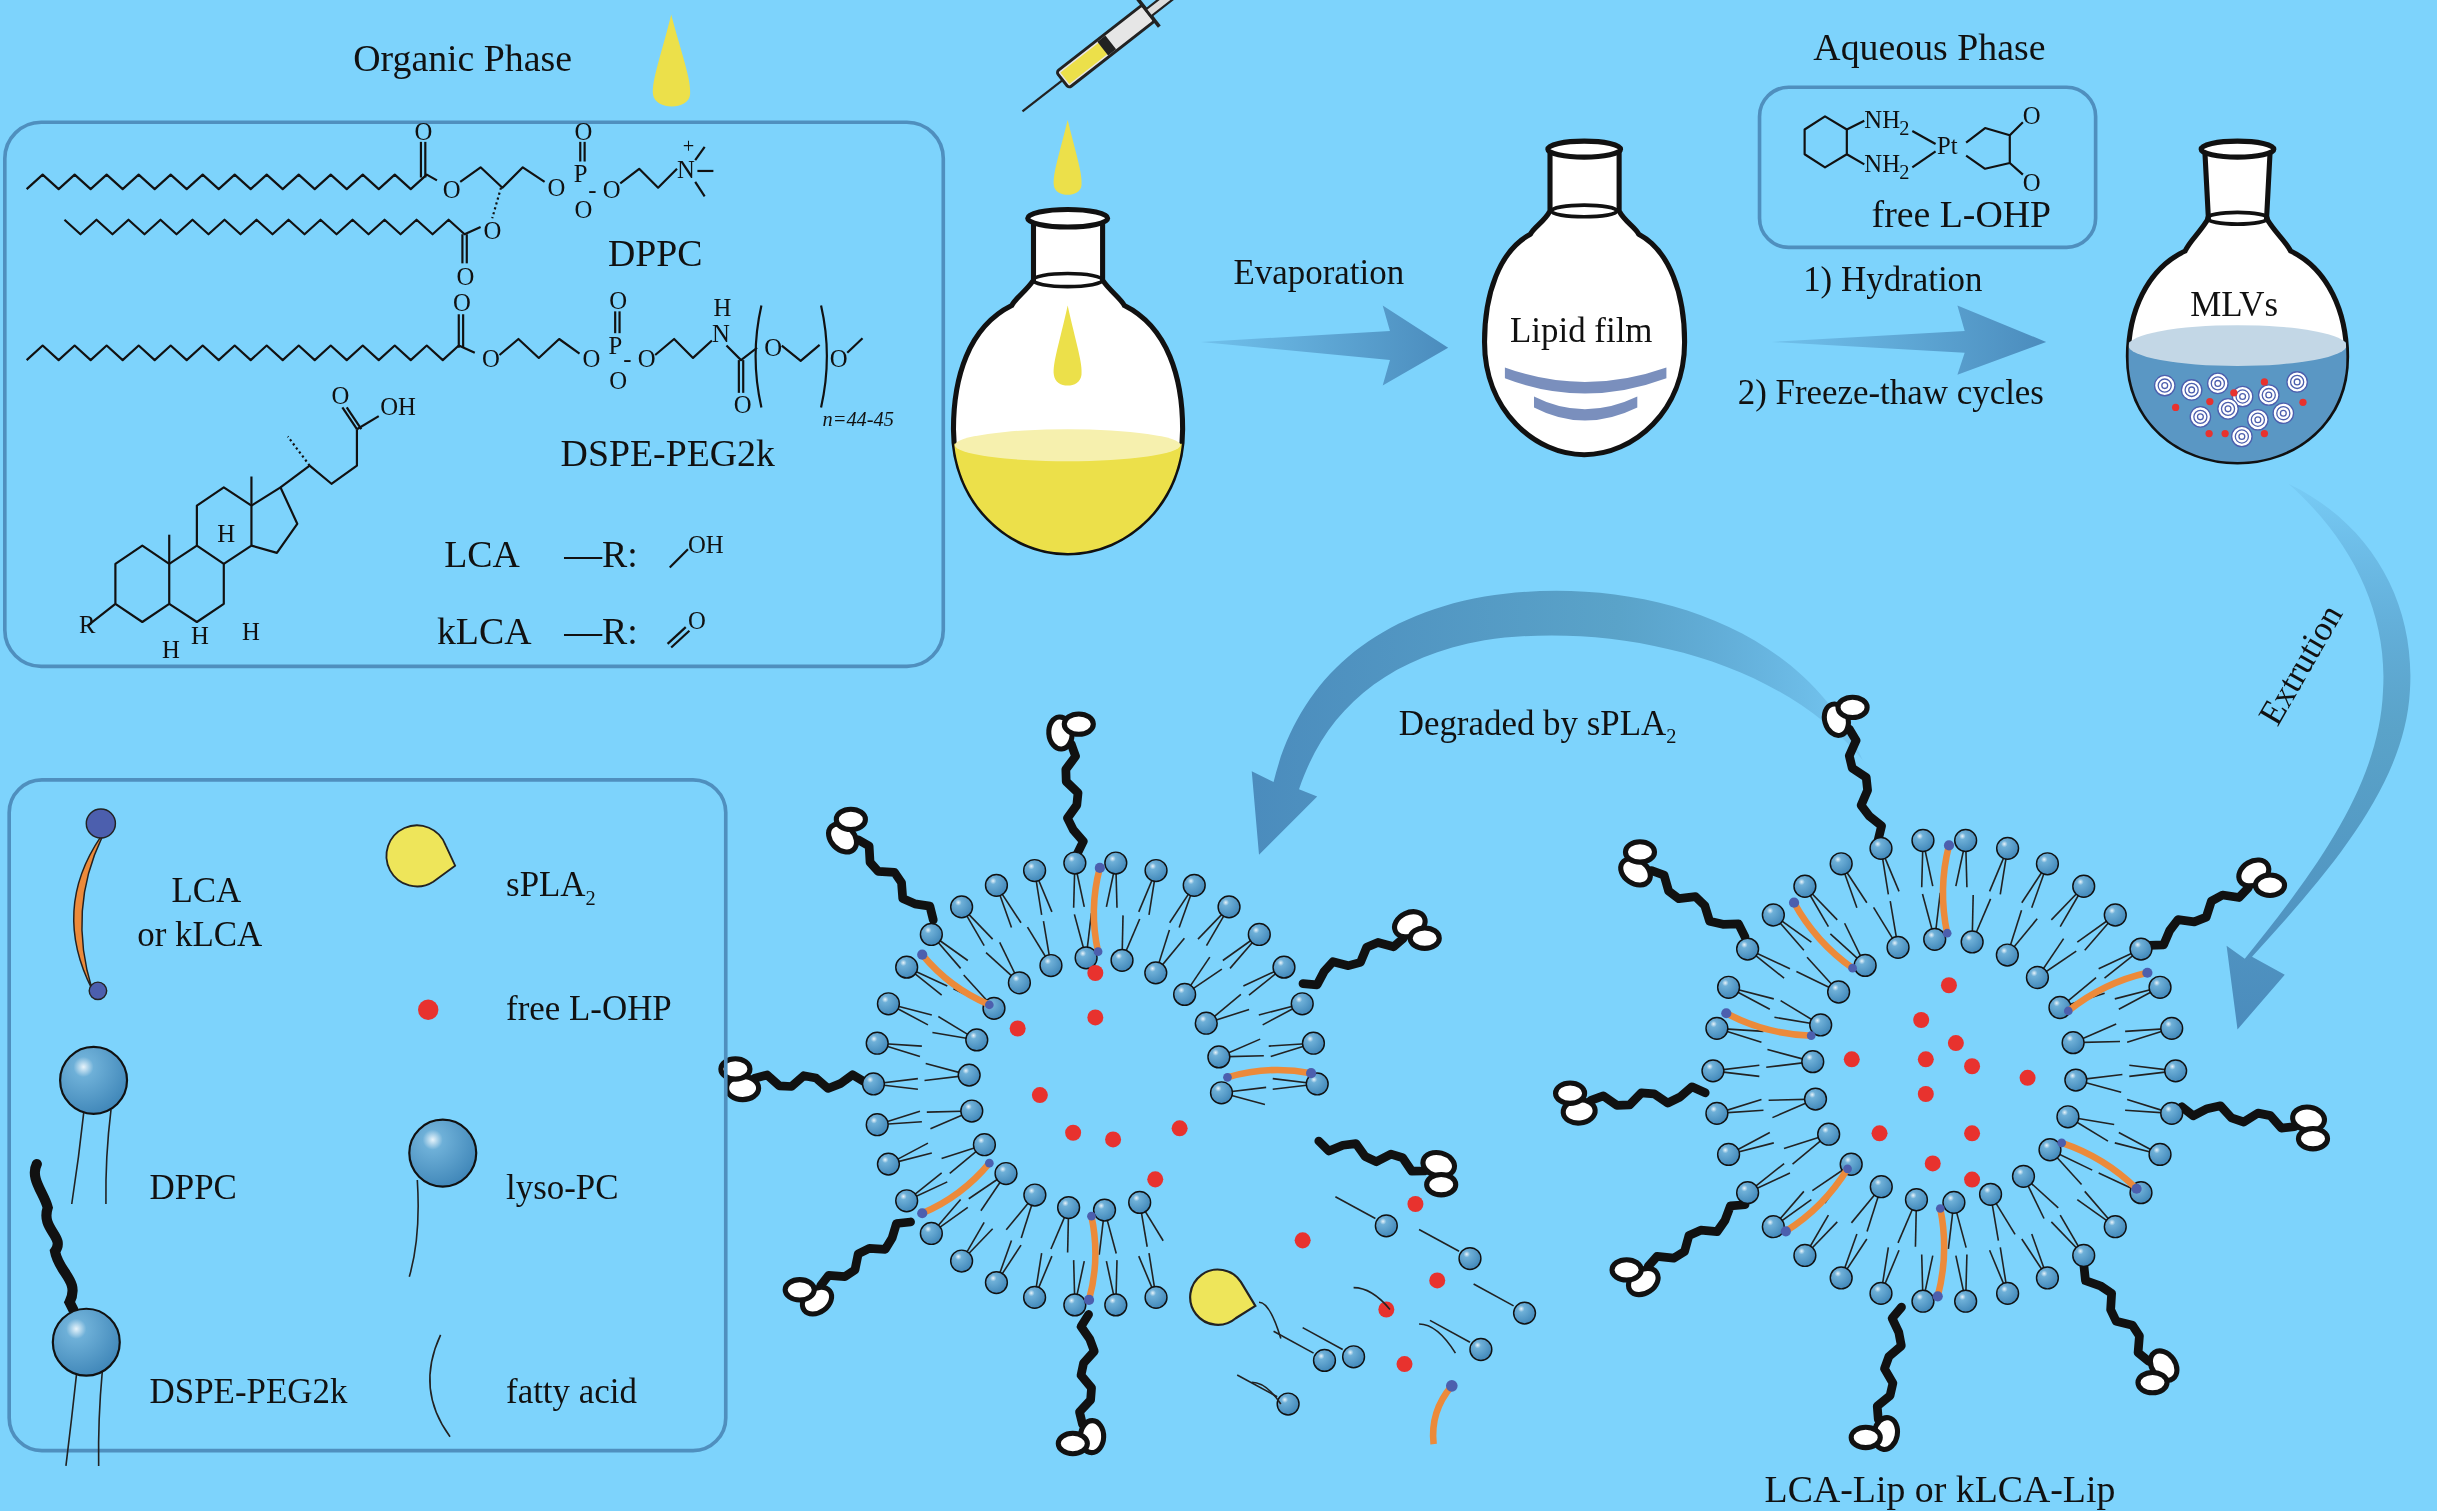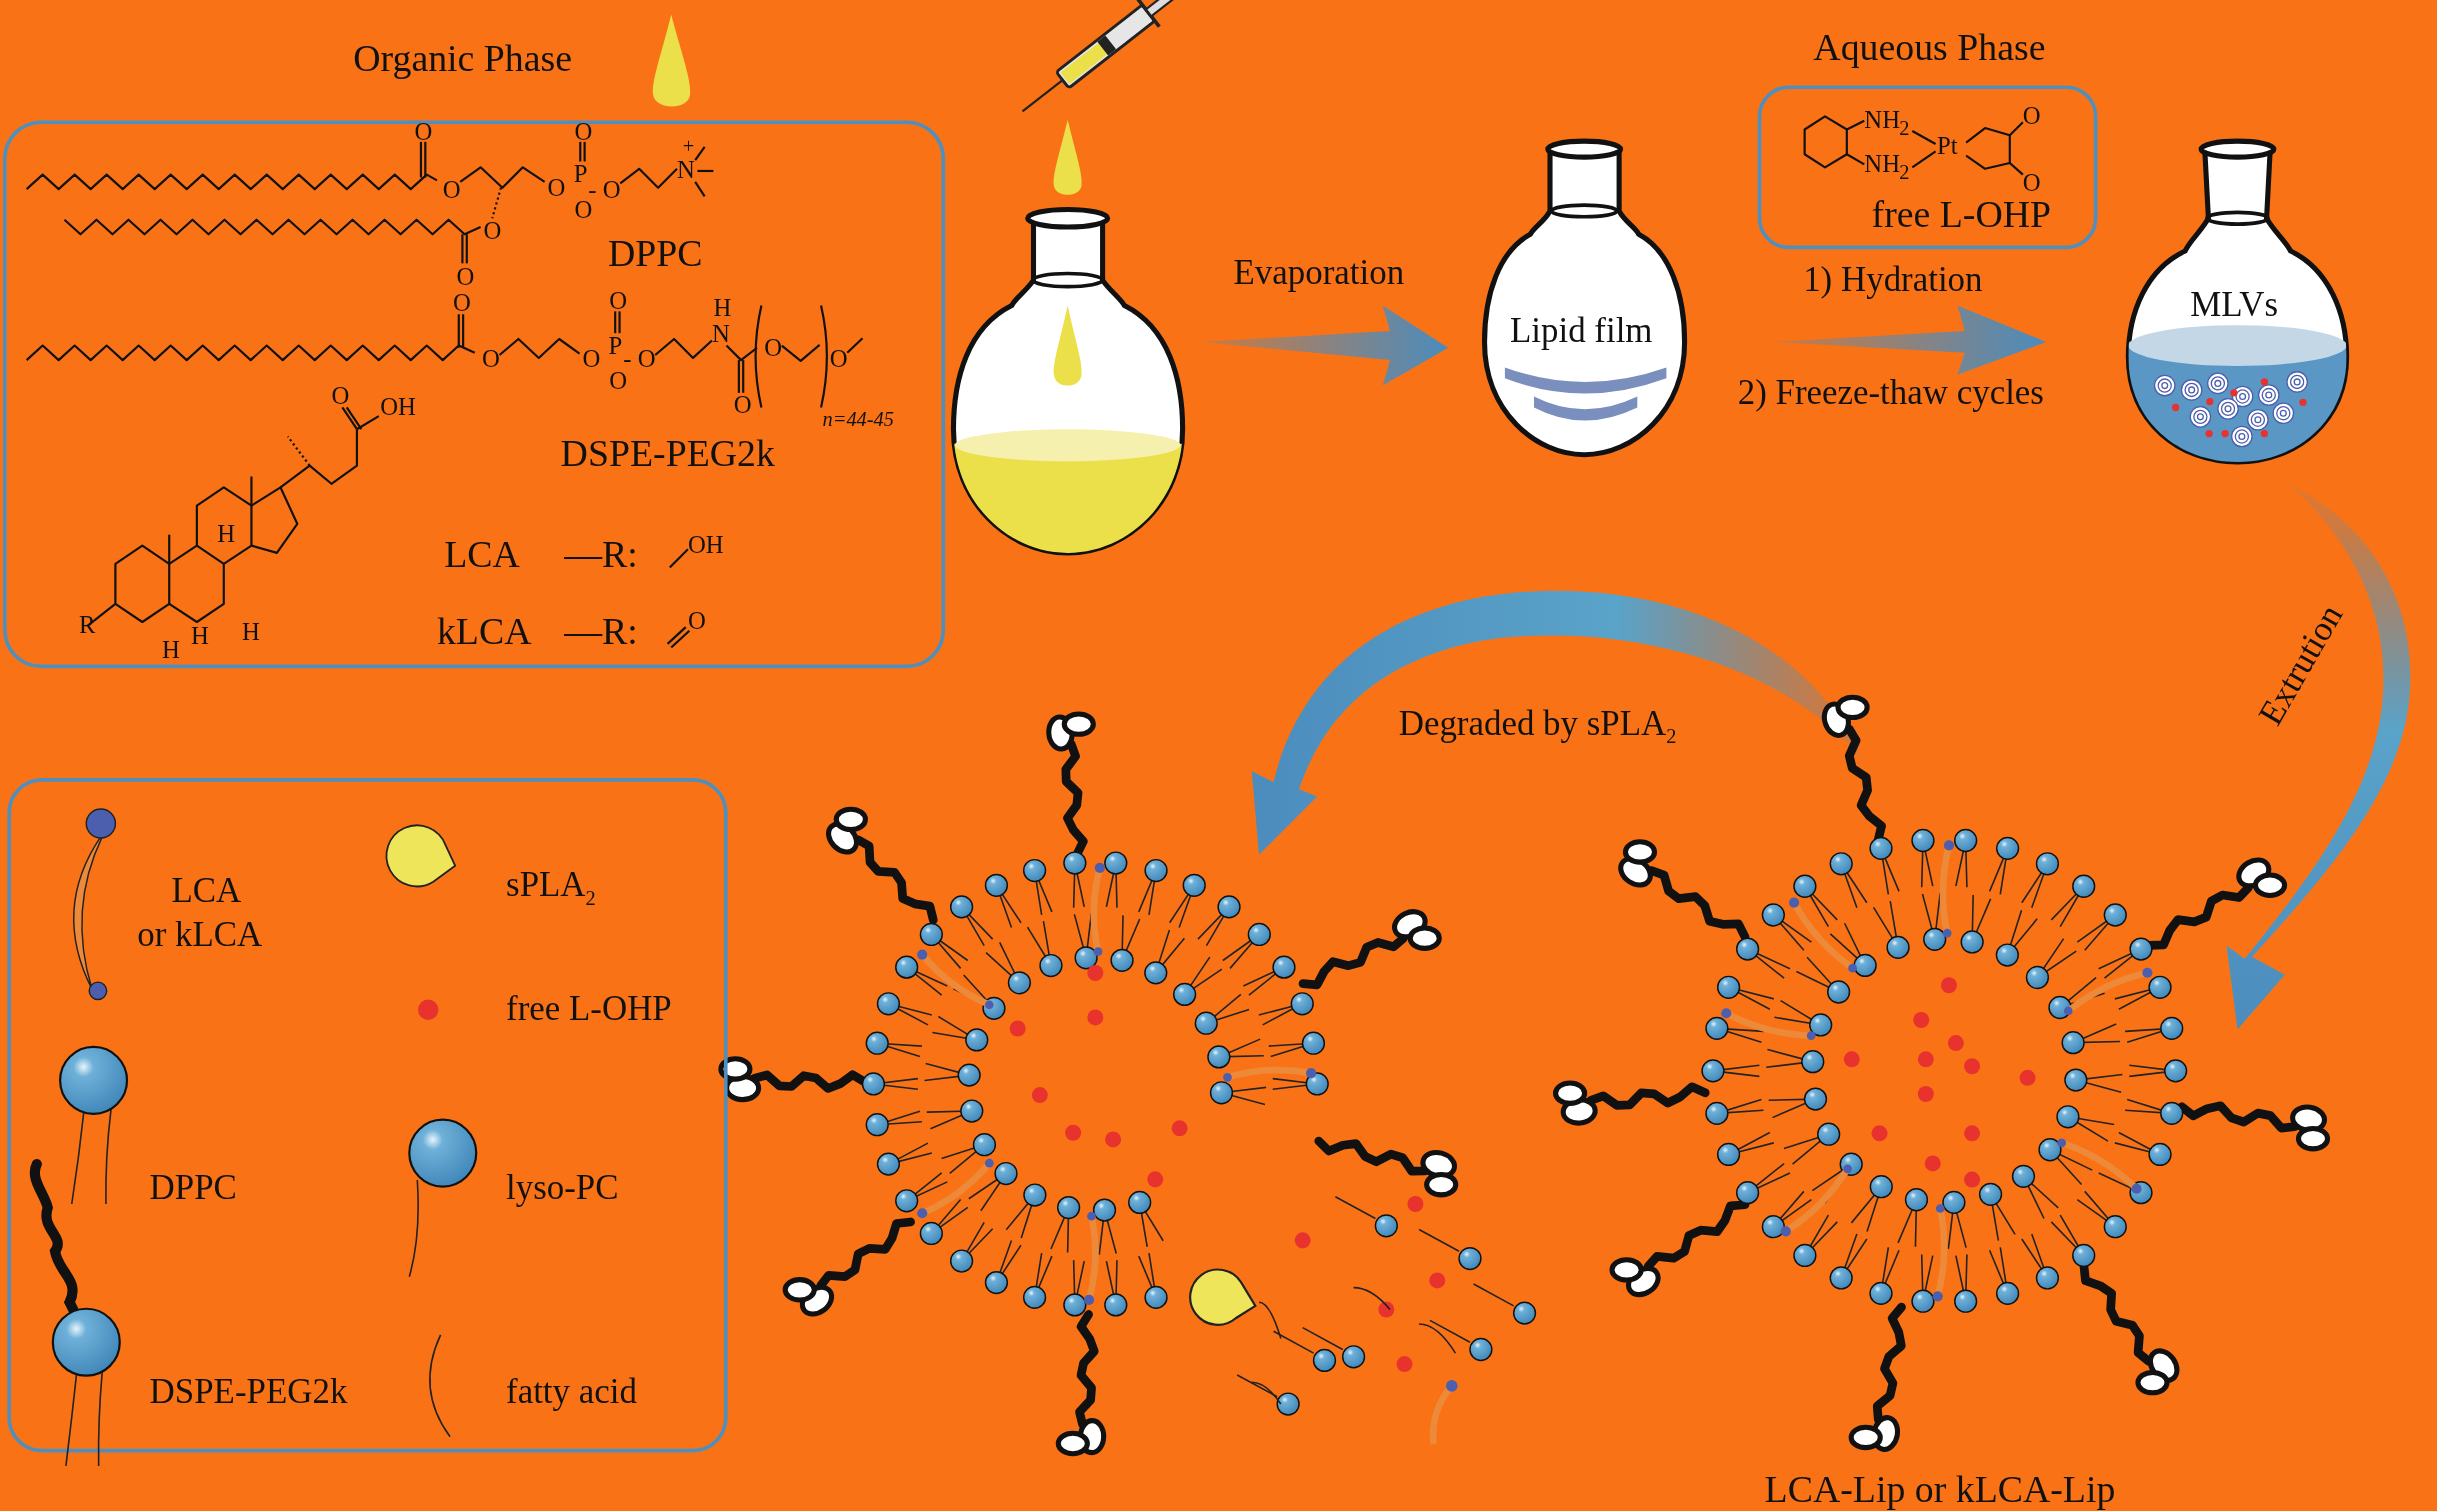--- a/index.html
+++ b/index.html
@@ -1,16 +1,16 @@
 <!DOCTYPE html>
 <html style="font-size:11.6px"><head>
 <meta charset="utf-8">
 <style>
   html,body{margin:0;padding:0;background:#fff;}
-  #stage{width:2438px;height:1511px;position:relative;overflow:hidden;background:#f97316;}
+  #stage{width:2438px;height:1511px;position:relative;overflow:hidden;background:#7dd3fc;}
   svg{position:absolute;left:0;top:0;}
   .t{font-family:"Liberation Serif","DejaVu Serif",serif;fill:#111;}
   .lbl{font-size:48px;}
   .big{font-size:52px;}
   .chem{font-size:34px;}
   .sm{font-size:28px;}
   .bond{stroke:#111;stroke-width:3;fill:none;stroke-linejoin:round;}
   .box{fill:none;stroke:#4f8fbe;stroke-width:5;}
   .flask{fill:#fff;stroke:#111;stroke-width:7;}
   .tail{stroke:#222;stroke-width:2.2;fill:none;}

